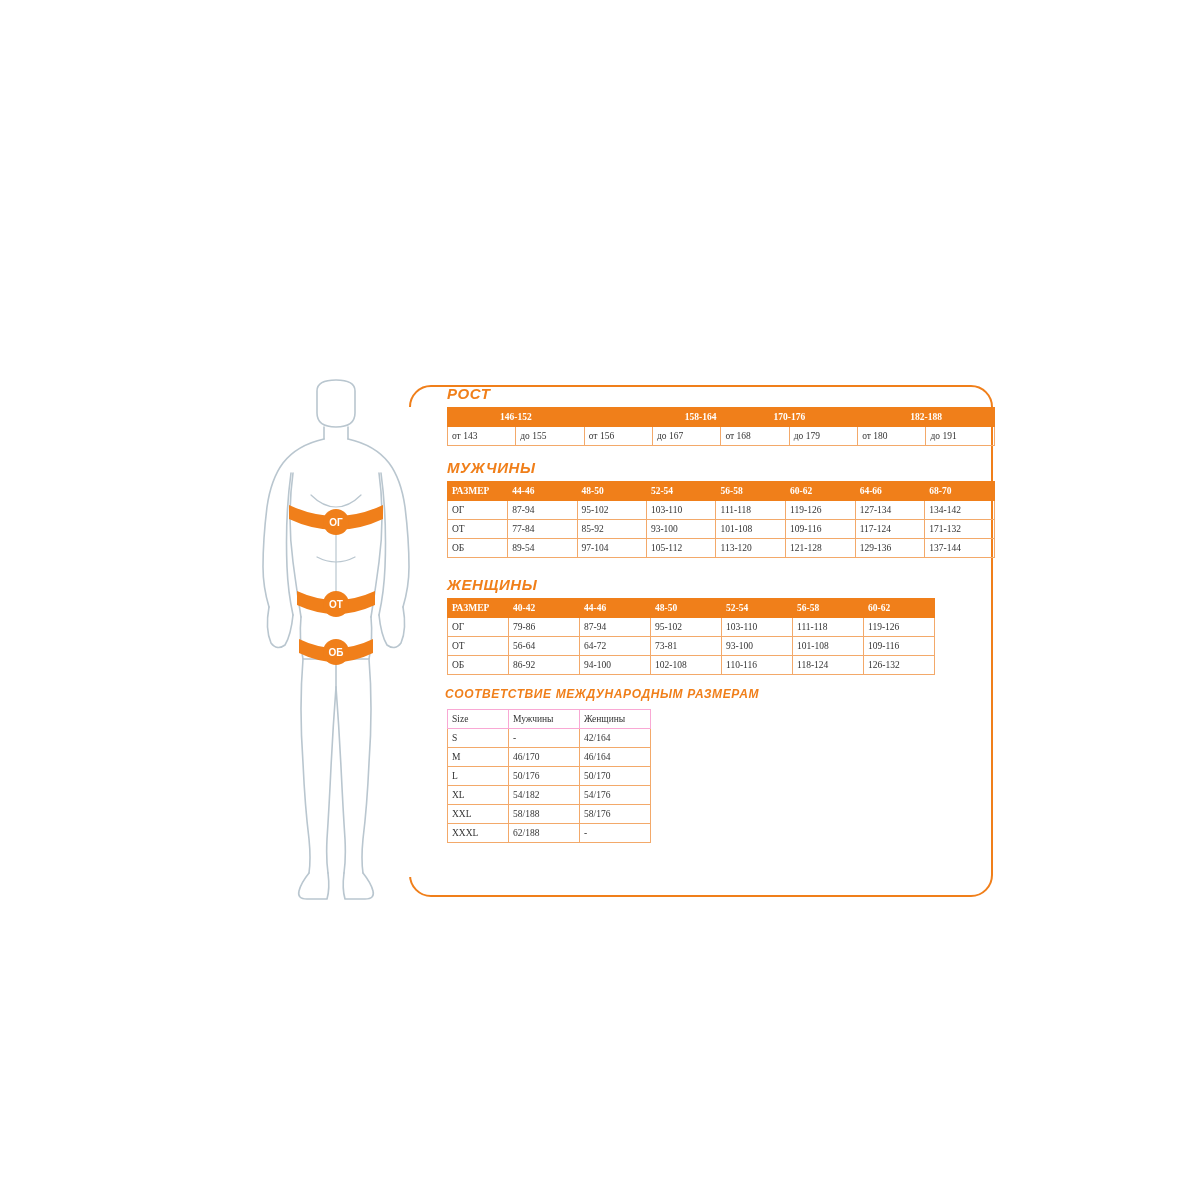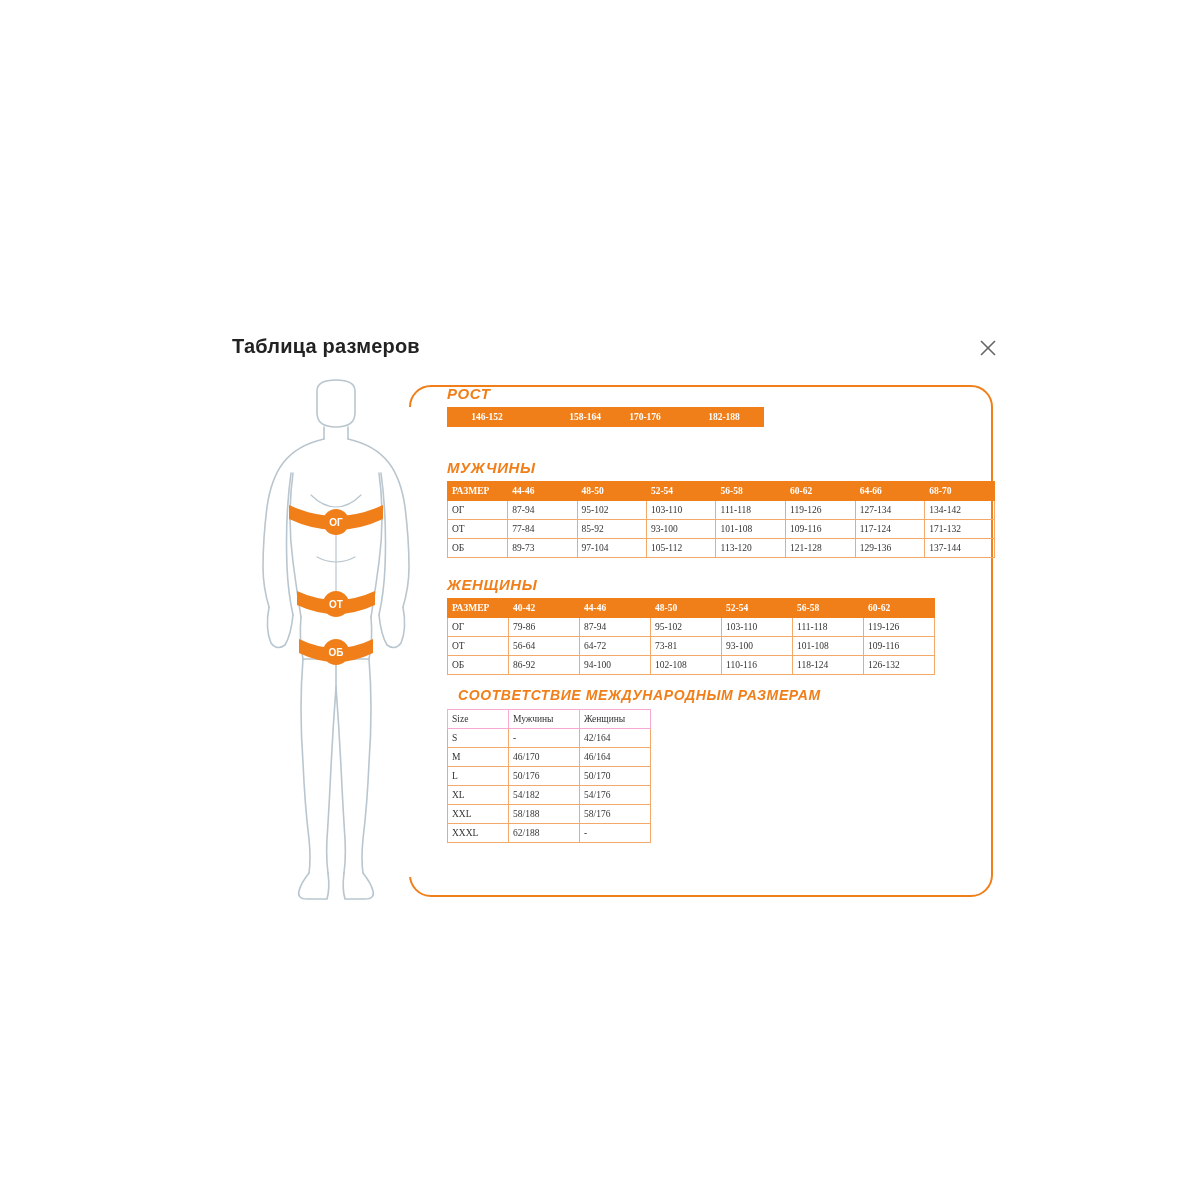--- a/index.html
+++ b/index.html
@@ -86,21 +86,21 @@
   .sec-title {
     position: absolute;
     font-weight: bold;
     color: #f07f1a;
     font-style: italic;
     letter-spacing: 0.6px;
   }
   #t-rost  { left: 222px; top: 8px;   font-size: 15px; }
   #t-men   { left: 222px; top: 82px;  font-size: 15px; }
   #t-women { left: 222px; top: 199px; font-size: 15px; }
-  #t-intl  { left: 233px; top: 310px; font-size: 14px; }
+  #t-intl  { left: 220px; top: 310px; font-size: 12px; }
 
   table {
     position: absolute;
     border-collapse: collapse;
     font-size: 9.5px;
     color: #333333;
     font-family: "Liberation Serif", serif;
   }
   table td, table th {
     border: 1px solid #f3a96a;
@@ -144,29 +144,20 @@
     top: 425px;
     width: 175px;
     height: 66px;
   }
 </style>
 </head>
 <body>
 
 <div class="modal">
 
-  <div class="modal-header">
-    <div class="modal-title">Таблица размеров</div>
-    <div class="close-btn">
-      <svg width="30" height="30" viewBox="0 0 30 30">
-        <line x1="8" y1="8" x2="22" y2="22" stroke="#666" stroke-width="1.6"></line>
-        <line x1="22" y1="8" x2="8" y2="22" stroke="#666" stroke-width="1.6"></line>
-      </svg>
-    </div>
-  </div>
 
   <div class="chart">
 
     <div class="frame"></div>
     <div class="frame-mask"></div>
 
     <div class="figure">
       <svg width="210" height="535" viewBox="0 0 210 535">
         <g fill="none" stroke="#b9c6cf" stroke-width="1.6" stroke-linejoin="round" stroke-linecap="round">
 
@@ -223,20 +214,30 @@
 
     <div class="sec-title" id="t-rost">РОСТ</div>
     <table id="tbl-rost">
       <tbody>
           <tr class="hdr-orange">
         <td colspan="2" style="text-align:center">146-152</td>
         <td colspan="2" style="text-align:right">158-164</td>
         <td colspan="2" style="text-align:center">170-176</td>
         <td colspan="2" style="text-align:center">182-188</td>
       </tr>
+      <tr>
+        <td>от 143</td>
+        <td>до 155</td>
+        <td>от 156</td>
+        <td>до 167</td>
+        <td>от 168</td>
+        <td>до 179</td>
+        <td>от 180</td>
+        <td>до 191</td>
+      </tr>
     </tbody>
       </table>
 
     <div class="sec-title" id="t-men">МУЖЧИНЫ</div>
     <table id="tbl-men">
       <tbody>
           <tr class="hdr-orange">
         <td>РАЗМЕР</td>
         <td>44-46</td>
         <td>48-50</td>
@@ -261,21 +262,21 @@
         <td>77-84</td>
         <td>85-92</td>
         <td>93-100</td>
         <td>101-108</td>
         <td>109-116</td>
         <td>117-124</td>
         <td>171-132</td>
       </tr>
       <tr>
         <td>ОБ</td>
-        <td>89-73</td>
+        <td>89-54</td>
         <td>97-104</td>
         <td>105-112</td>
         <td>113-120</td>
         <td>121-128</td>
         <td>129-136</td>
         <td>137-144</td>
       </tr>
     </tbody>
       </table>
 

